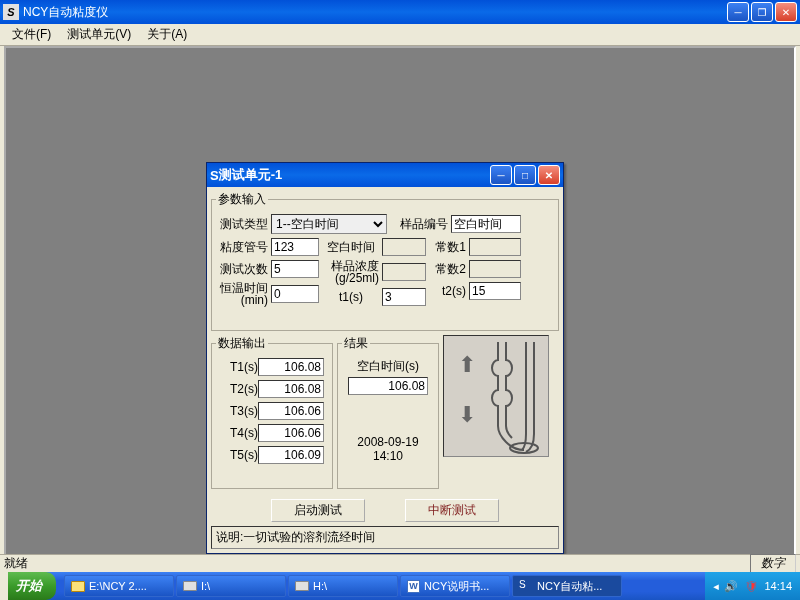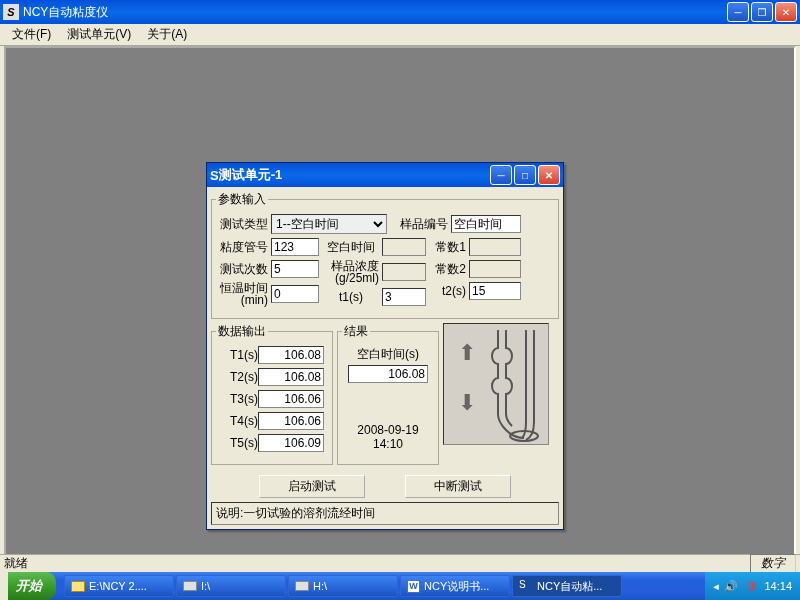--- a/index.html
+++ b/index.html
@@ -32,21 +32,21 @@
 .task-items { display: flex; gap: 2px; padding-left: 8px; flex: 1; }
 .task-item { height: 22px; min-width: 110px; max-width: 110px; padding: 0 6px; background: linear-gradient(#3c81f3,#1a54c4); border: 1px solid #3066cc; border-radius: 2px; color: #fff; font-size: 11px; display: flex; align-items: center; gap: 4px; cursor: pointer; overflow: hidden; white-space: nowrap; }
 .task-item.active { background: #1a4a9e; }
 .tray { display: flex; align-items: center; background: linear-gradient(#1fa3e8,#0e7fc9); height: 28px; padding: 0 8px; color: #fff; font-size: 11px; gap: 6px; }
 
 
 .dialog { position: absolute; left: 200px; top: 114px; width: 358px; background: #ece9d8; border: 1px solid #0a246a; box-shadow: 2px 2px 2px rgba(0,0,0,0.3); }
 .dialog .dlg-titlebar { height: 24px; background: linear-gradient(to bottom, #0151d8, #0a6ae8 50%, #0151d8); display: flex; align-items: center; padding: 0 3px; color: #fff; font-size: 13px; font-weight: bold; }
 .dlg-body { padding: 4px; font-size: 12px; }
 
-fieldset { border: 1px solid #aca899; padding: 6px 4px 8px; margin-bottom: 4px; }
+fieldset { border: 1px solid #aca899; padding: 6px 4px 20px; margin-bottom: 4px; }
 legend { font-size: 12px; padding: 0 2px; }
 
 .row { display: flex; align-items: center; gap: 3px; margin-bottom: 4px; }
 .lbl { font-size: 12px; text-align: right; }
 input.txt, .readonly { font-size: 12px; height: 18px; border: 1px inset #888; background: #fff; padding: 0 2px; }
 .readonly { background: #ece9d8; display: inline-flex; align-items: center; }
 
 select { font-size: 12px; height: 20px; border: 1px inset #888; }
 
 .grid3 { display: flex; gap: 4px; }
@@ -56,22 +56,22 @@
 .data-out .drow { display: flex; align-items: center; margin-bottom: 4px; }
 .data-out .drow .lbl { width: 42px; }
 .data-out .drow input { width: 66px; text-align: right; }
 
 .result-box { width: 102px; }
 .result-val { width: 80px; text-align: right; margin: 2px auto; display: block; }
 .result-date { text-align: center; font-size: 12px; margin-top: 40px; }
 
 .viscometer { width: 106px; height: 122px; background: #d4d0c8; border: 1px inset #888; position: relative; }
 .btns { display: flex; justify-content: center; gap: 40px; margin: 6px 0 4px; }
-.btn { font-size: 12px; padding: 2px 28px; background: #ece9d8; border: 1px outset #fff; cursor: pointer; }
-.btn.disabled { color: #000000; }
+.btn { font-size: 12px; padding: 2px 22px; background: #ece9d8; border: 1px outset #fff; cursor: pointer; }
+.btn.disabled { color: #7f1d1d; }
 
 .explain { border: 1px inset #888; padding: 2px 4px; font-size: 12px; background: #ece9d8; }
 
 .arrow-up, .arrow-down { position: absolute; left: 14px; font-size: 22px; color: #666; }
 .arrow-up { top: 16px; }
 .arrow-down { top: 66px; }
 
 
 .tube { position: absolute; right: 6px; top: 4px; }
 

